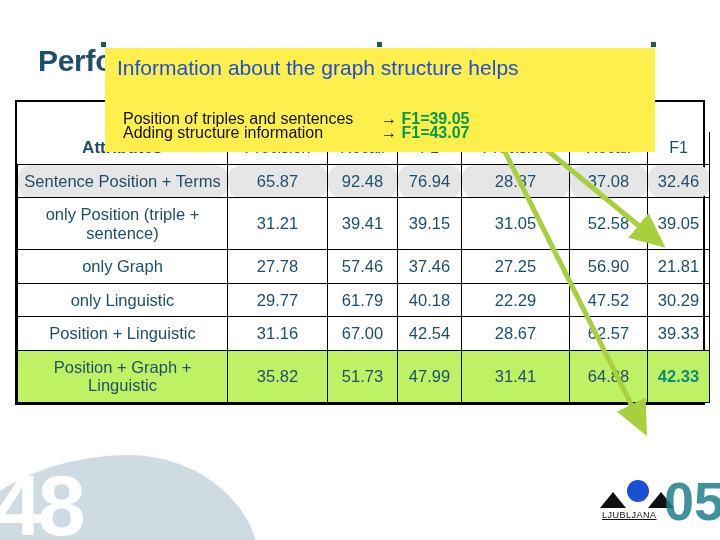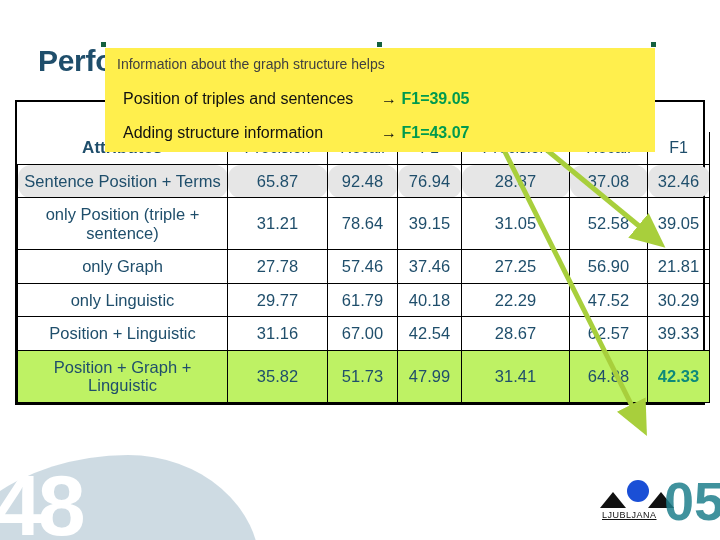--- a/index.html
+++ b/index.html
@@ -72,34 +72,34 @@
 
   
   #arrows{position:absolute;left:0;top:0;width:720px;height:540px;pointer-events:none;}
 
   
   #callout{
     position:absolute;left:105px;top:48px;width:550px;height:104px;
     background:#ffef4d;
   }
   #callout .line1{
-    position:absolute;left:12px;top:8px;font-size:14px;color:#404040;
+    position:absolute;left:12px;top:8px;font-size:21px;color:#1d4ed8;
     font-family:"Liberation Sans", sans-serif;white-space:nowrap;
   }
   #callout .line2{
     position:absolute;left:18px;top:42px;font-size:16px;color:#111;
     white-space:nowrap;
   }
   #callout .line3{
     position:absolute;left:18px;top:76px;font-size:16px;color:#111;
     white-space:nowrap;
   }
   .f1val{color:#009a4e;font-weight:bold;}
   .arrowglyph{font-weight:bold;color:#111;}
-  .lbl2{display:inline-block;width:258px;}
+  .lbl2{display:inline-block;width:258px;margin-top:20px;}
   .lbl3{display:inline-block;width:258px;}
   
   .handle{position:absolute;width:5px;height:5px;background:#14603f;top:-6px;}
 
   
   #logo{position:absolute;left:600px;top:480px;width:86px;height:40px;}
   #logo .mtn{position:absolute;bottom:12px;width:0;height:0;
     border-left:13px solid transparent;border-right:13px solid transparent;
     border-bottom:16px solid #111;}
   #logo .dot{position:absolute;left:27px;bottom:18px;width:22px;height:22px;
@@ -151,21 +151,21 @@
           <td class="num">65.87</td>
           <td class="num">92.48</td>
           <td class="num">76.94</td>
           <td class="num">28.87</td>
           <td class="num">37.08</td>
           <td class="num">32.46</td>
         </tr>
         <tr>
           <td class="rowlabel">only Position (triple + sentence)</td>
           <td class="num">31.21</td>
-          <td class="num">78.64</td>
+          <td class="num">39.41</td>
           <td class="num">39.15</td>
           <td class="num">31.05</td>
           <td class="num">52.58</td>
           <td class="num">39.05</td>
         </tr>
         <tr>
           <td class="rowlabel">only Graph</td>
           <td class="num">27.78</td>
           <td class="num">57.46</td>
           <td class="num">37.46</td>

